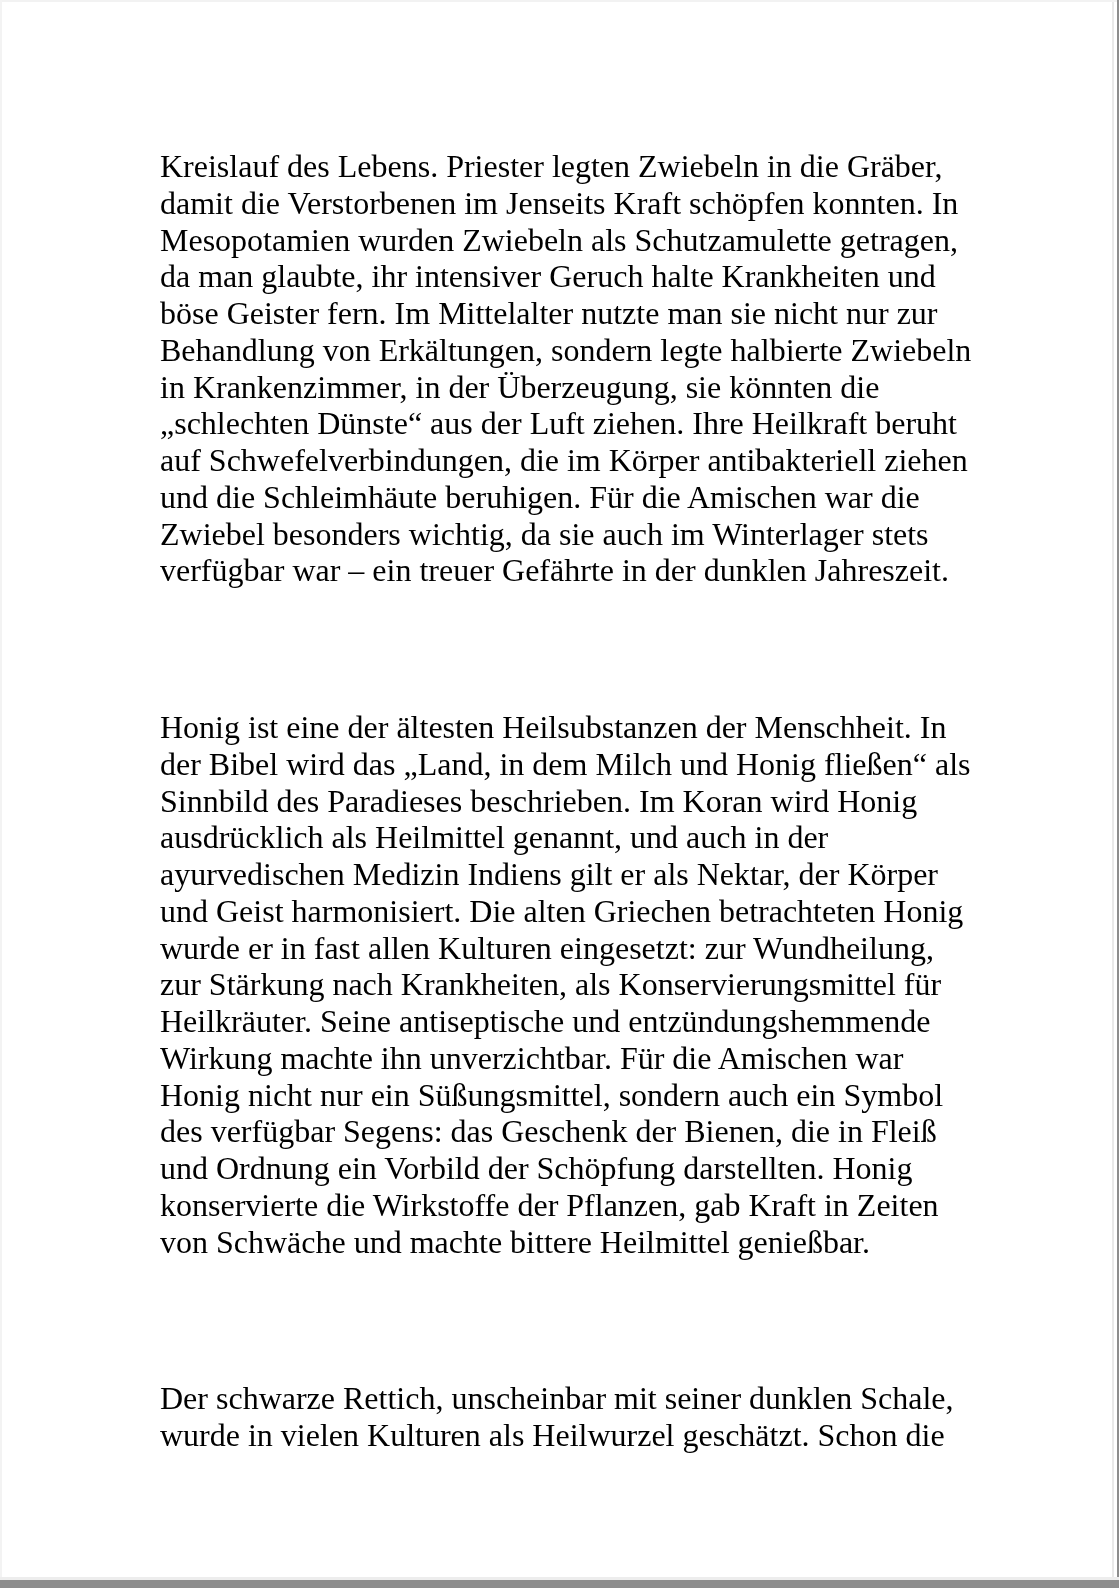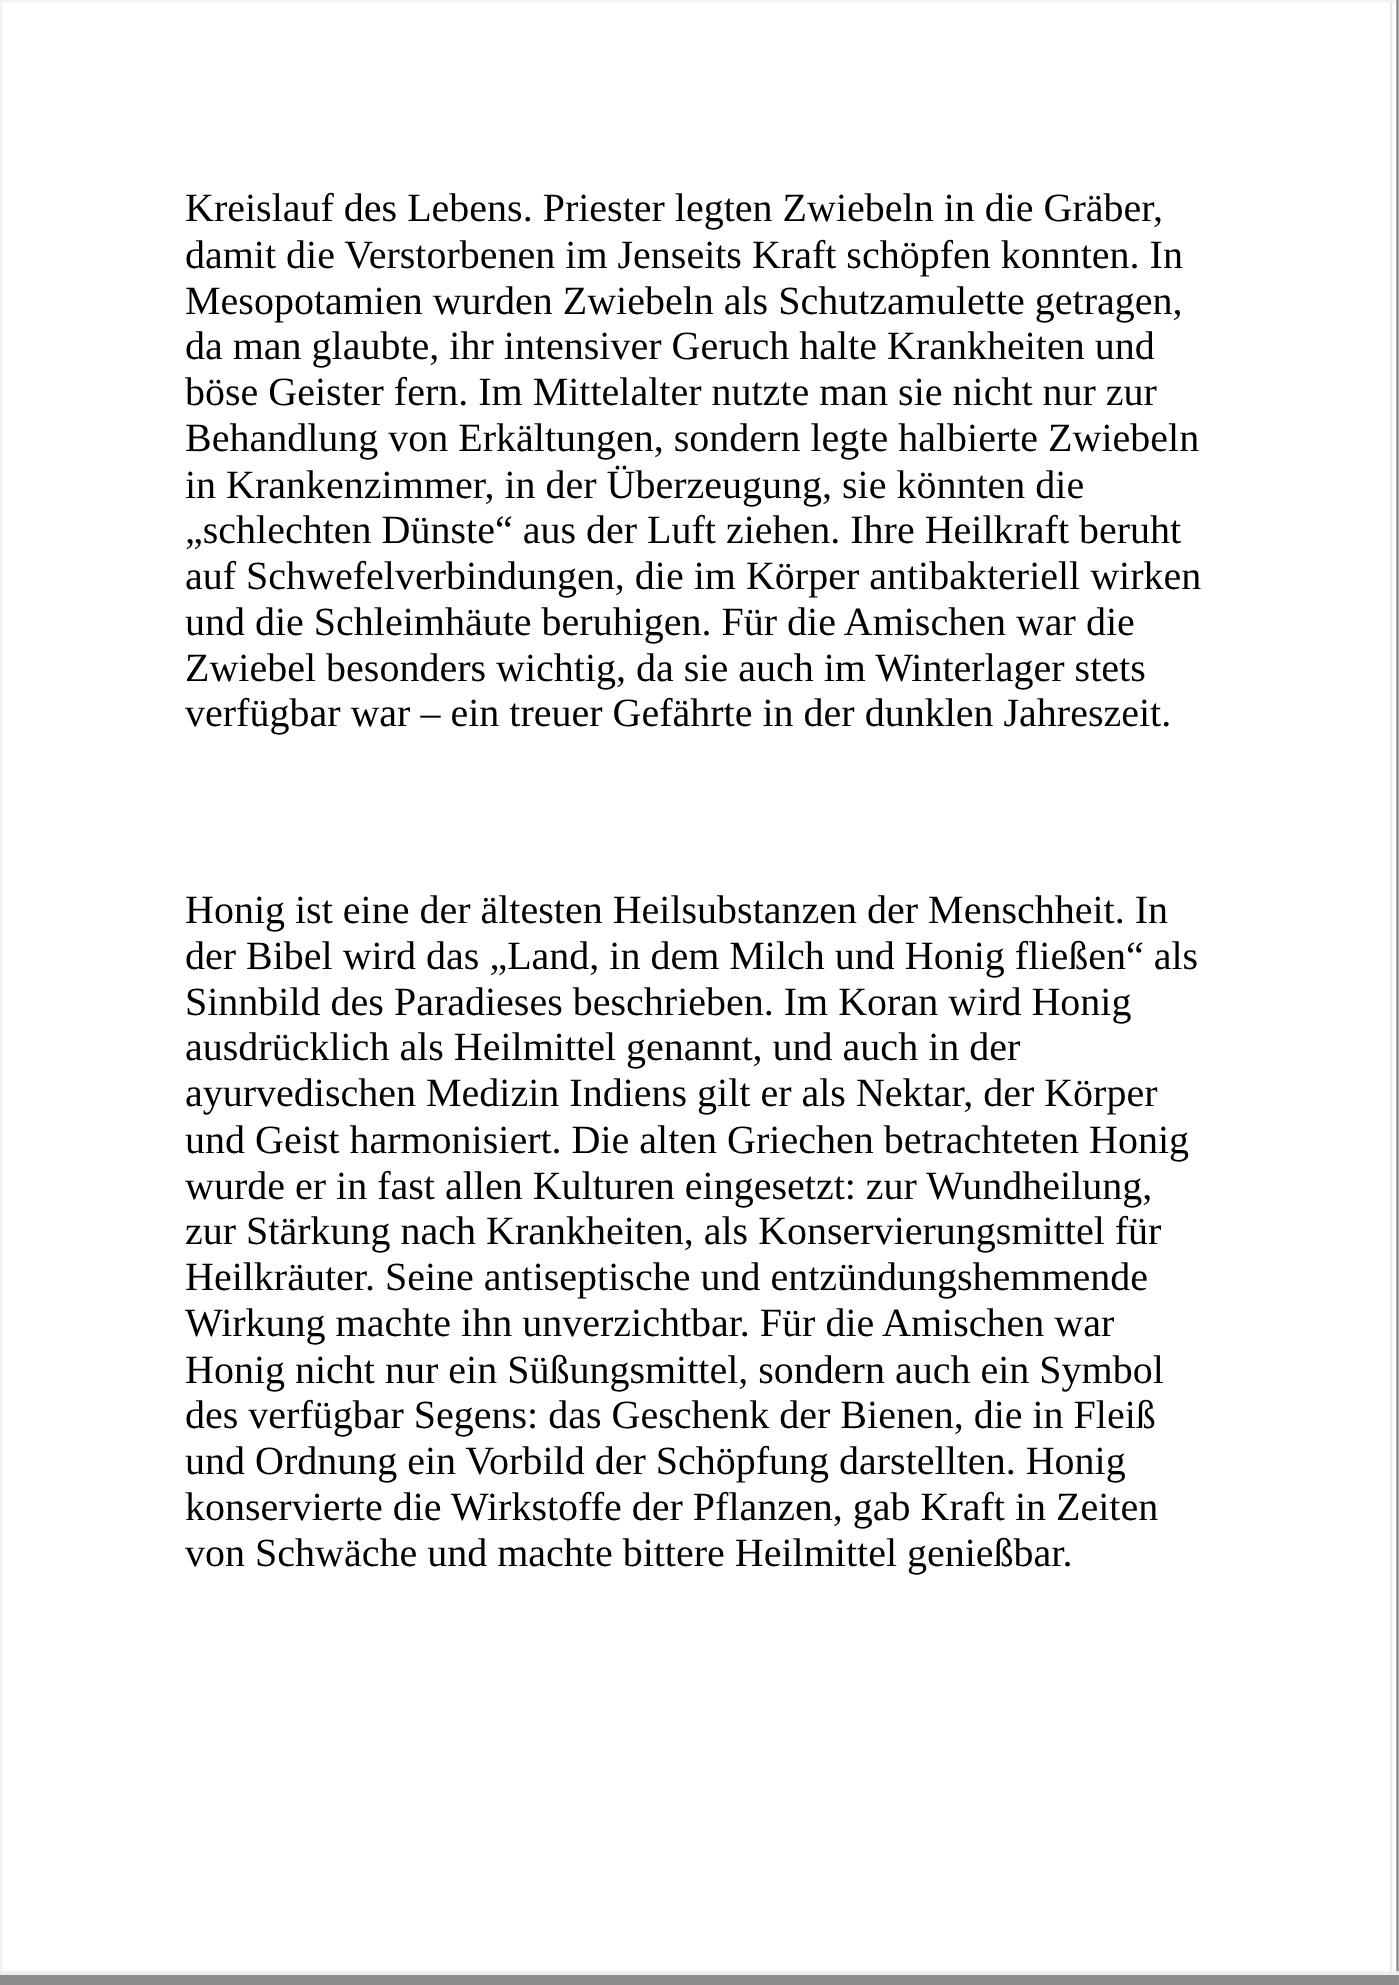--- a/index.html
+++ b/index.html
@@ -54,21 +54,21 @@
   }
   .edge-bottom-dark {
     position: absolute;
     left: 0; top: 1580px;
     width: 1119px; height: 8px;
     background: #8d8d8d;
   }
   
   .text-block {
     position: absolute;
-    left: 148px;
+    left: 160px;
     top: 148px;
     width: 840px;
     color: #000000;
     font-size: 32px;
     line-height: 36.75px;
     text-align: left;
   }
   .paragraph { margin: 0; }
   .paragraph + .paragraph { margin-top: 120px; }
   .text-line { white-space: pre; }
@@ -80,21 +80,21 @@
   <div class="text-block">
       <div class="paragraph">
         <div class="text-line">Kreislauf des Lebens. Priester legten Zwiebeln in die Gräber,</div>
         <div class="text-line">damit die Verstorbenen im Jenseits Kraft schöpfen konnten. In</div>
         <div class="text-line">Mesopotamien wurden Zwiebeln als Schutzamulette getragen,</div>
         <div class="text-line">da man glaubte, ihr intensiver Geruch halte Krankheiten und</div>
         <div class="text-line">böse Geister fern. Im Mittelalter nutzte man sie nicht nur zur</div>
         <div class="text-line">Behandlung von Erkältungen, sondern legte halbierte Zwiebeln</div>
         <div class="text-line">in Krankenzimmer, in der Überzeugung, sie könnten die</div>
         <div class="text-line">„schlechten Dünste“ aus der Luft ziehen. Ihre Heilkraft beruht</div>
-        <div class="text-line">auf Schwefelverbindungen, die im Körper antibakteriell wirken</div>
+        <div class="text-line">auf Schwefelverbindungen, die im Körper antibakteriell ziehen</div>
         <div class="text-line">und die Schleimhäute beruhigen. Für die Amischen war die</div>
         <div class="text-line">Zwiebel besonders wichtig, da sie auch im Winterlager stets</div>
         <div class="text-line">verfügbar war – ein treuer Gefährte in der dunklen Jahreszeit.</div>
       </div>
       <div class="paragraph">
         <div class="text-line">Honig ist eine der ältesten Heilsubstanzen der Menschheit. In</div>
         <div class="text-line">der Bibel wird das „Land, in dem Milch und Honig fließen“ als</div>
         <div class="text-line">Sinnbild des Paradieses beschrieben. Im Koran wird Honig</div>
         <div class="text-line">ausdrücklich als Heilmittel genannt, und auch in der</div>
         <div class="text-line">ayurvedischen Medizin Indiens gilt er als Nektar, der Körper</div>
@@ -102,20 +102,24 @@
         <div class="text-line">wurde er in fast allen Kulturen eingesetzt: zur Wundheilung,</div>
         <div class="text-line">zur Stärkung nach Krankheiten, als Konservierungsmittel für</div>
         <div class="text-line">Heilkräuter. Seine antiseptische und entzündungshemmende</div>
         <div class="text-line">Wirkung machte ihn unverzichtbar. Für die Amischen war</div>
         <div class="text-line">Honig nicht nur ein Süßungsmittel, sondern auch ein Symbol</div>
         <div class="text-line">des verfügbar Segens: das Geschenk der Bienen, die in Fleiß</div>
         <div class="text-line">und Ordnung ein Vorbild der Schöpfung darstellten. Honig</div>
         <div class="text-line">konservierte die Wirkstoffe der Pflanzen, gab Kraft in Zeiten</div>
         <div class="text-line">von Schwäche und machte bittere Heilmittel genießbar.</div>
       </div>
+      <div class="paragraph">
+        <div class="text-line">Der schwarze Rettich, unscheinbar mit seiner dunklen Schale,</div>
+        <div class="text-line">wurde in vielen Kulturen als Heilwurzel geschätzt. Schon die</div>
+      </div>
     </div>
 
   <div class="edge-top"></div>
   <div class="edge-left"></div>
   <div class="edge-right-light"></div>
   <div class="edge-right-dark"></div>
   <div class="edge-bottom-light"></div>
   <div class="edge-bottom-dark"></div>
 </div>
 

